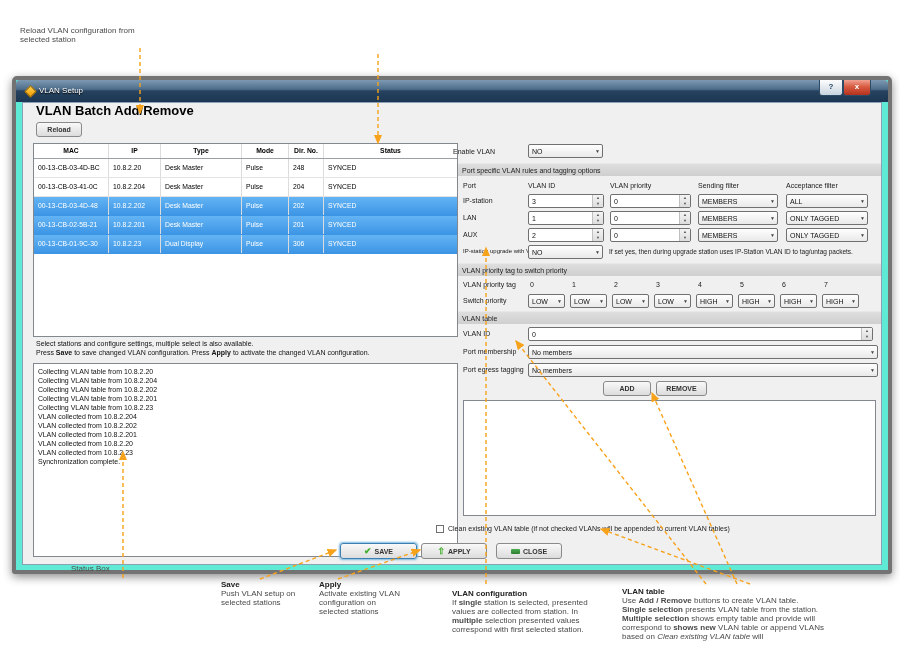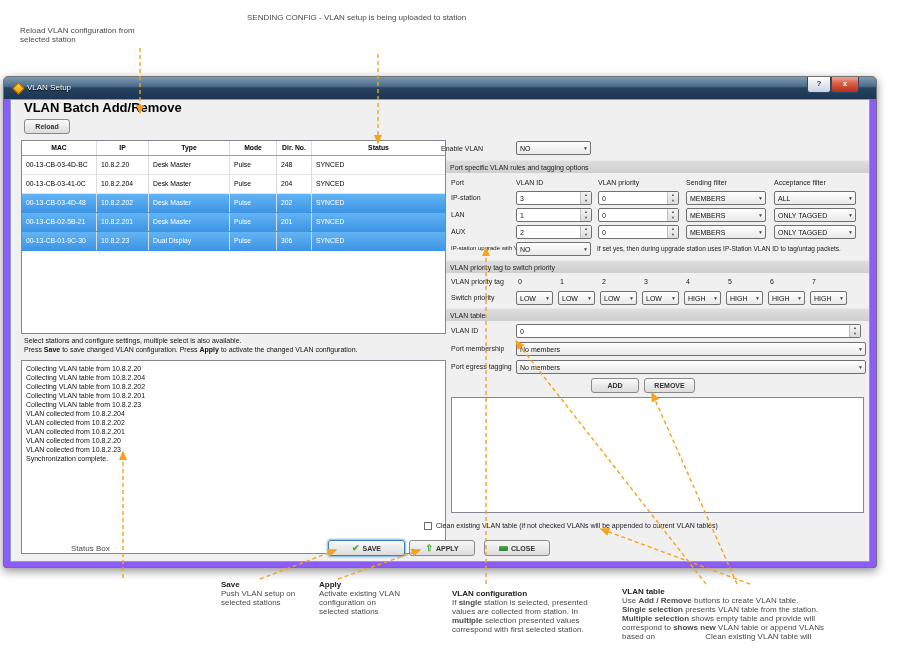--- a/index.html
+++ b/index.html
@@ -2,22 +2,22 @@
 <html><head>
 <meta charset="utf-8">
 <style>
   html,body{margin:0;padding:0;background:#fff;}
   #canvas{position:relative;width:900px;height:661px;background:#fff;overflow:hidden;
     font-family:"Liberation Sans",sans-serif;-webkit-font-smoothing:antialiased;}
   
   .ann{position:absolute;font-size:8px;line-height:9px;color:#4a4a4a;z-index:2;}
   .ann .t{font-weight:bold;color:#222;}
   
-  #win{position:absolute;left:3px;top:76px;width:872px;height:490px;
-    background:#8b5cf6;border:1px solid #737373;border-radius:5px 5px 3px 3px;
+  #win{position:absolute;left:12px;top:76px;width:872px;height:490px;
+    background:#5eead4;border:4px solid #737373;border-radius:5px 5px 3px 3px;
     box-shadow:0 3px 10px rgba(0,0,0,.45);z-index:1;}
   #titlebar{position:absolute;left:0;top:0;right:0;height:22px;border-radius:4px 4px 0 0;
     background:linear-gradient(180deg,#7e9ab2 0%,#4d6d8b 42%,#26425f 50%,#1c3653 100%);}
   #title-text{position:absolute;left:23px;top:6px;font-size:8px;color:#fff;text-shadow:0 1px 1px #000;}
   #app-icon{position:absolute;left:10px;top:7px;width:7px;height:7px;transform:rotate(45deg);
     background:linear-gradient(135deg,#ffd34d,#f59a00);border:1px solid #b87a00;border-radius:1px;}
   .tbtn{position:absolute;top:0;height:15px;font-size:8px;font-weight:bold;text-align:center;
     line-height:14px;border:1px solid #2d4a66;border-top:none;border-radius:0 0 3px 3px;}
   #help-btn{left:803px;width:22px;background:linear-gradient(#fdfdfd,#c9d4df);color:#1a3a5c;}
   #close-btn{left:827px;width:26px;background:linear-gradient(#f0a292,#d95b41 45%,#b3311c);color:#fff;}
@@ -65,21 +65,20 @@
 </head>
 <body>
 
 <div id="canvas">
 
   <div class="ann" style="left:20px;top:26px;">
     <div>Reload VLAN configuration from</div>
     <div>selected station</div>
   </div>
   <div class="ann" style="left:247px;top:13px;">
-    <div>SENDING CONFIG - VLAN setup is being uploaded to station</div>
   </div>
 
   <div id="win">
     <div id="titlebar">
       <span id="app-icon"></span>
       <span id="title-text">VLAN Setup</span>
       <span class="tbtn" id="help-btn">?</span>
       <span class="tbtn" id="close-btn">x</span>
     </div>
     <div id="win-body">
@@ -340,21 +339,21 @@
           <span>APPLY</span>
       </div>
       <div class="btn" style="left:473px;top:440px;width:66px;height:16px;">
         <span class="icon-minus"></span>
           <span>CLOSE</span>
       </div>
 
     </div>
   </div>
 
-  <div class="ann" style="left:71px;top:544px;">Status Box</div>
+  <div class="ann" style="left:71px;top:564px;">Status Box</div>
 
   <div class="ann" style="left:221px;top:580px;">
     <div class="t">Save</div>
     <div>Push VLAN setup on</div>
     <div>selected stations</div>
   </div>
 
   <div class="ann" style="left:319px;top:580px;">
     <div class="t">Apply</div>
     <div>Activate existing VLAN</div>
@@ -369,21 +368,21 @@
     <div><span style="font-weight: bold;">multiple</span><span> selection presented values</span></div>
     <div><span>correspond with first selected station.</span></div>
   </div>
 
   <div class="ann" style="left:622px;top:587px;">
     <div class="t">VLAN table</div>
     <div><span>Use </span><span style="font-weight: bold;">Add / Remove</span><span> buttons to create VLAN table.</span></div>
     <div><span style="font-weight: bold;">Single selection</span><span> presents VLAN table from the station.</span></div>
     <div><span style="font-weight: bold;">Multiple selection</span><span> shows empty table and provide will</span></div>
     <div><span>correspond to </span><span style="font-weight: bold;">shows new</span><span> VLAN table </span><span style="font-weight: normal;">or append</span><span> VLANs</span></div>
-    <div><span>based on </span><span style=" margin-left: 48px;">Clean existing VLAN table</span><span> will</span></div>
+    <div><span>based on </span><span style="font-style: italic;">Clean existing VLAN table</span><span> will</span></div>
   </div>
 
   <svg id="overlay" width="900" height="661">
     <defs>
       <marker id="ah" markerWidth="9" markerHeight="8" refX="6" refY="3" orient="auto">
         <path d="M0,0 L7,3 L0,6 Z" fill="#F7A21B"></path>
       </marker>
     </defs>
     <line x1="140" y1="48" x2="140" y2="113" stroke="#F7A21B" stroke-width="1.4" stroke-dasharray="4 3" marker-end="url(#ah)"></line>
     <line x1="378" y1="54" x2="378" y2="143" stroke="#F7A21B" stroke-width="1.4" stroke-dasharray="4 3" marker-end="url(#ah)"></line>

